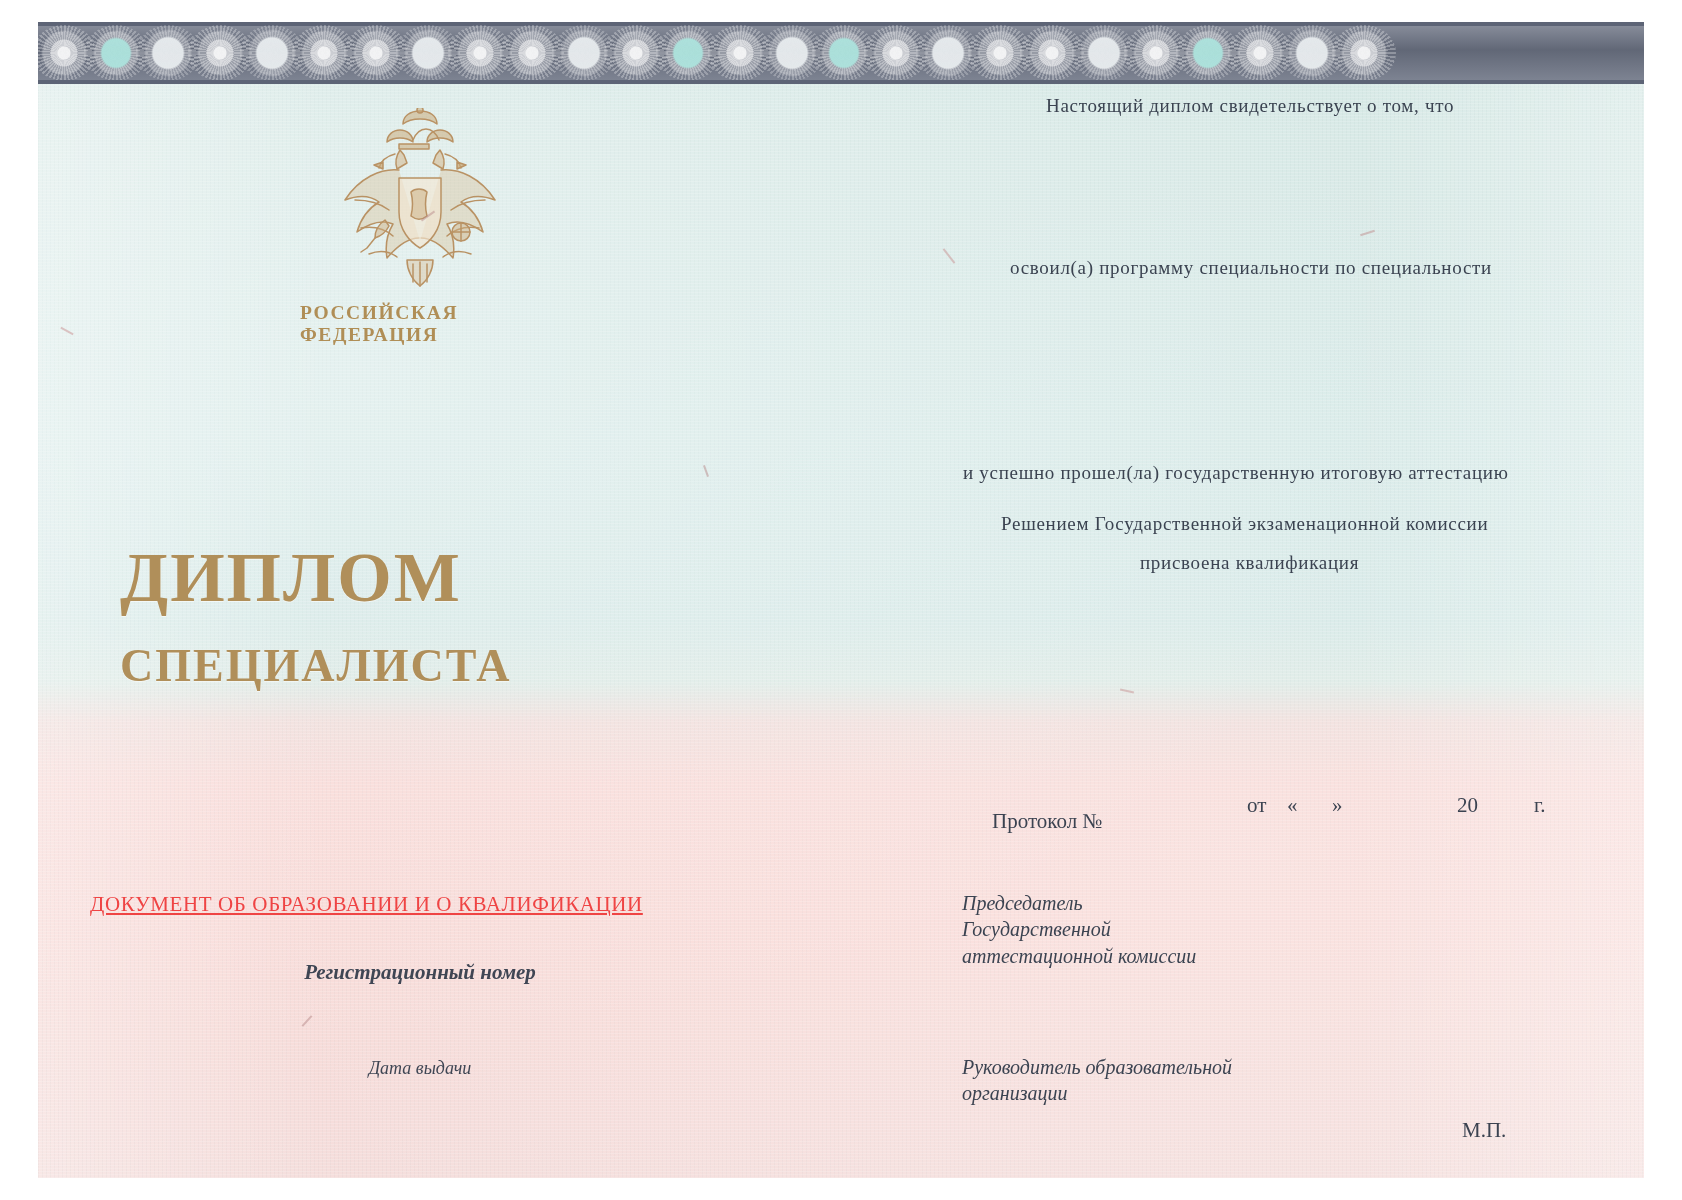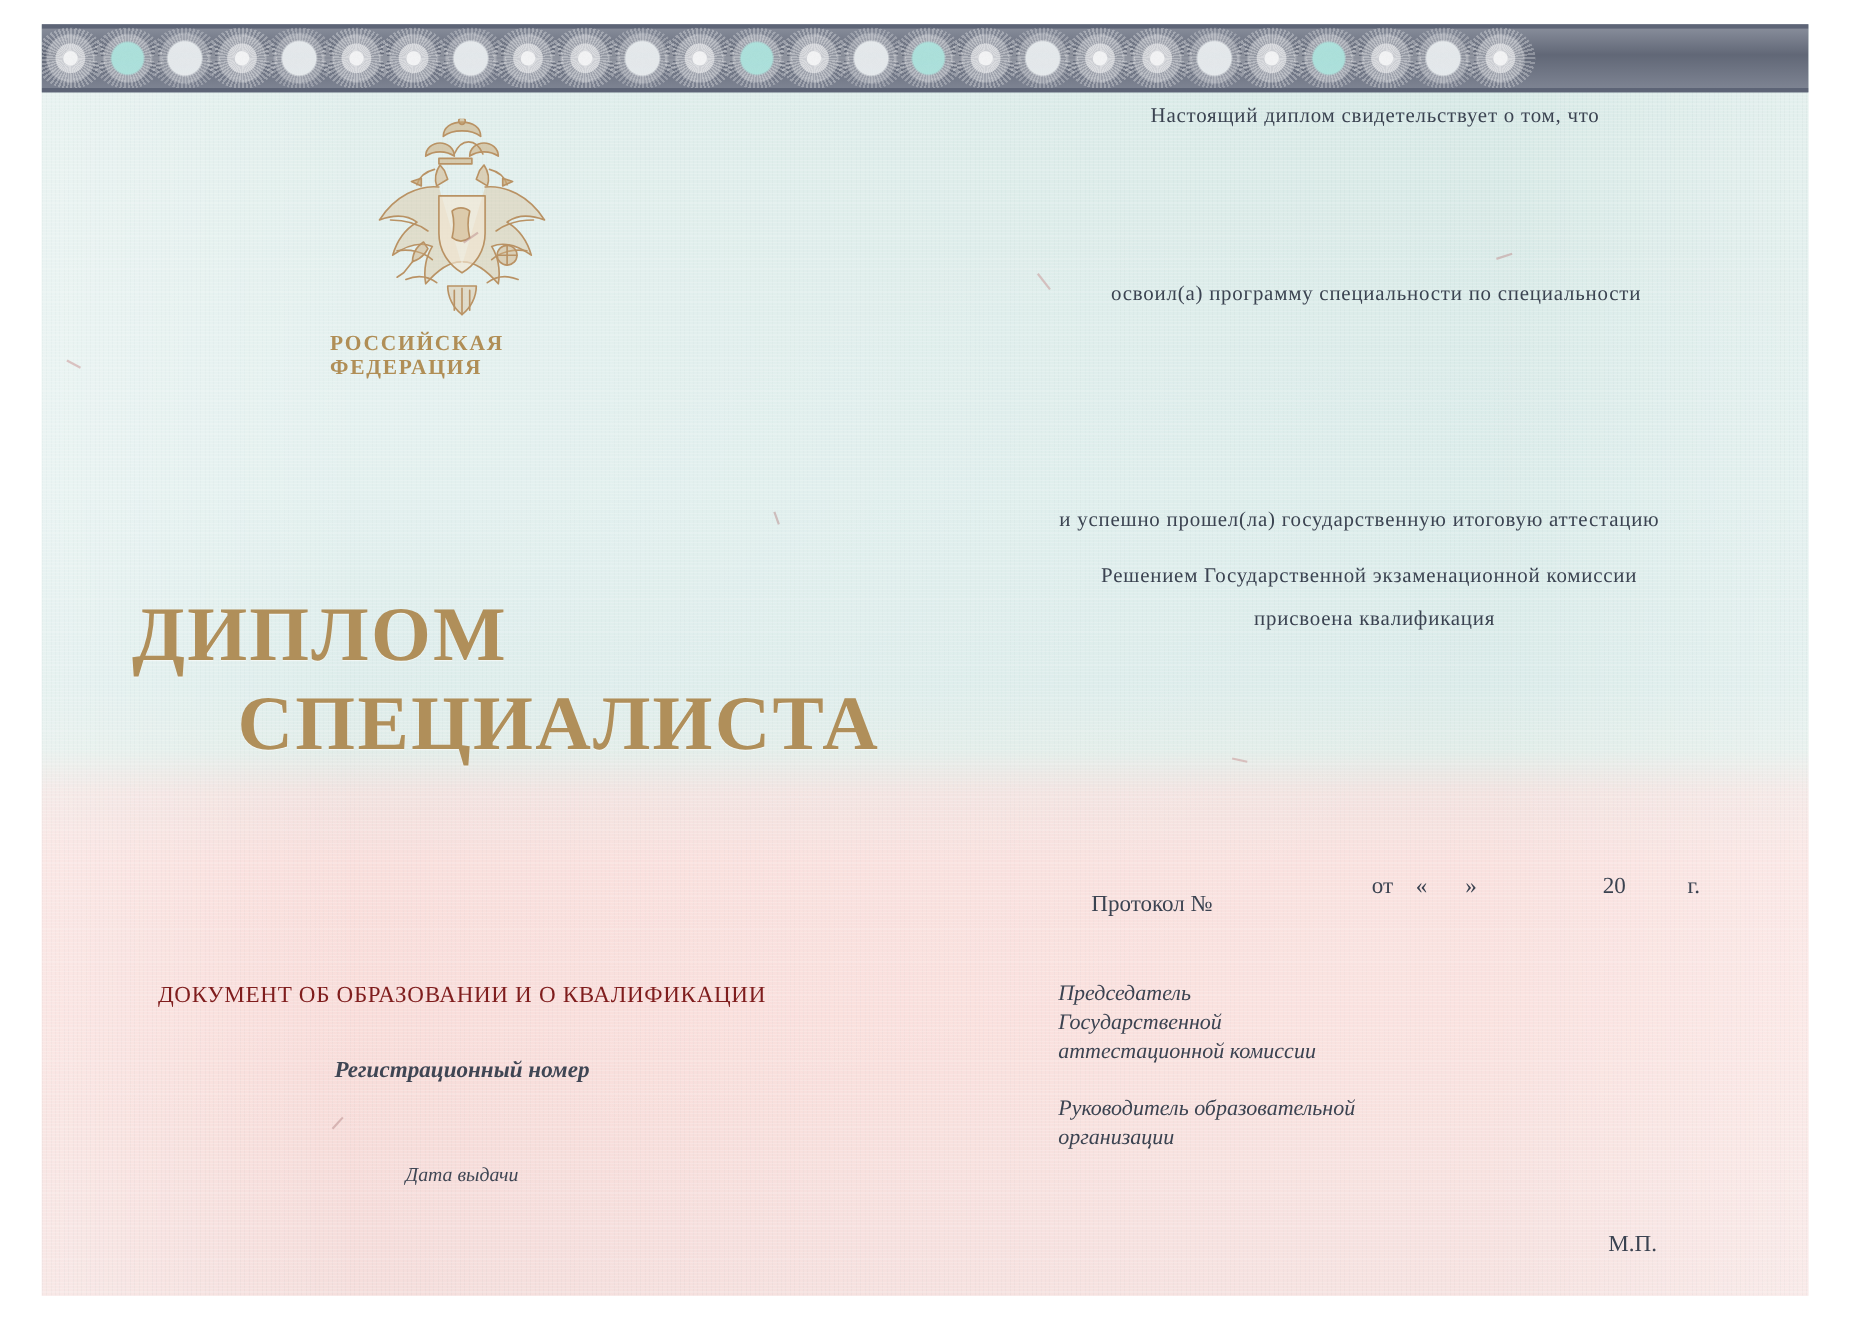--- a/index.html
+++ b/index.html
@@ -145,31 +145,31 @@
     top: 544px;
     width: 680px;
     color: #b08f5a;
     font-family: "Liberation Serif", serif;
     font-weight: bold;
     line-height: 0.98;
     letter-spacing: 2px;
     text-shadow: 0 1px 0 rgba(255,255,255,.5);
   }
   .diploma-title .l1 { font-size: 70px; display: block; }
-  .diploma-title .l2 { font-size: 70px; display: block; margin-top: 12px; text-align: right; }
+  .diploma-title .l2 { font-size: 46px; display: block; margin-top: 30px; }
 
   .doc-subtitle {
     position: absolute;
     left: 90px;
     top: 892px;
     width: 660px;
-    text-align: center;
     font-size: 21px;
-    color: #7f1d1d;
+    color: #ef4444;
     letter-spacing: .6px;
+    text-decoration: underline;
   }
   .reg-number {
     position: absolute;
     left: 90px;
     top: 960px;
     width: 660px;
     text-align: center;
     font-size: 21px;
     font-style: italic;
     color: #3f4654;
@@ -216,21 +216,21 @@
   .protocol-row .p-g     { position: absolute; left: 572px; top: 0; }
 
   .sig-block {
     position: absolute;
     font-size: 20px;
     font-style: italic;
     color: #3b4351;
     line-height: 1.32;
   }
   .sig-chair { left: 962px; top: 890px; }
-  .sig-head  { left: 962px; top: 995px; }
+  .sig-head  { left: 962px; top: 1054px; }
 
   .mp {
     position: absolute;
     left: 1462px;
     top: 1118px;
     font-size: 21px;
     color: #3b4351;
   }
 
   

